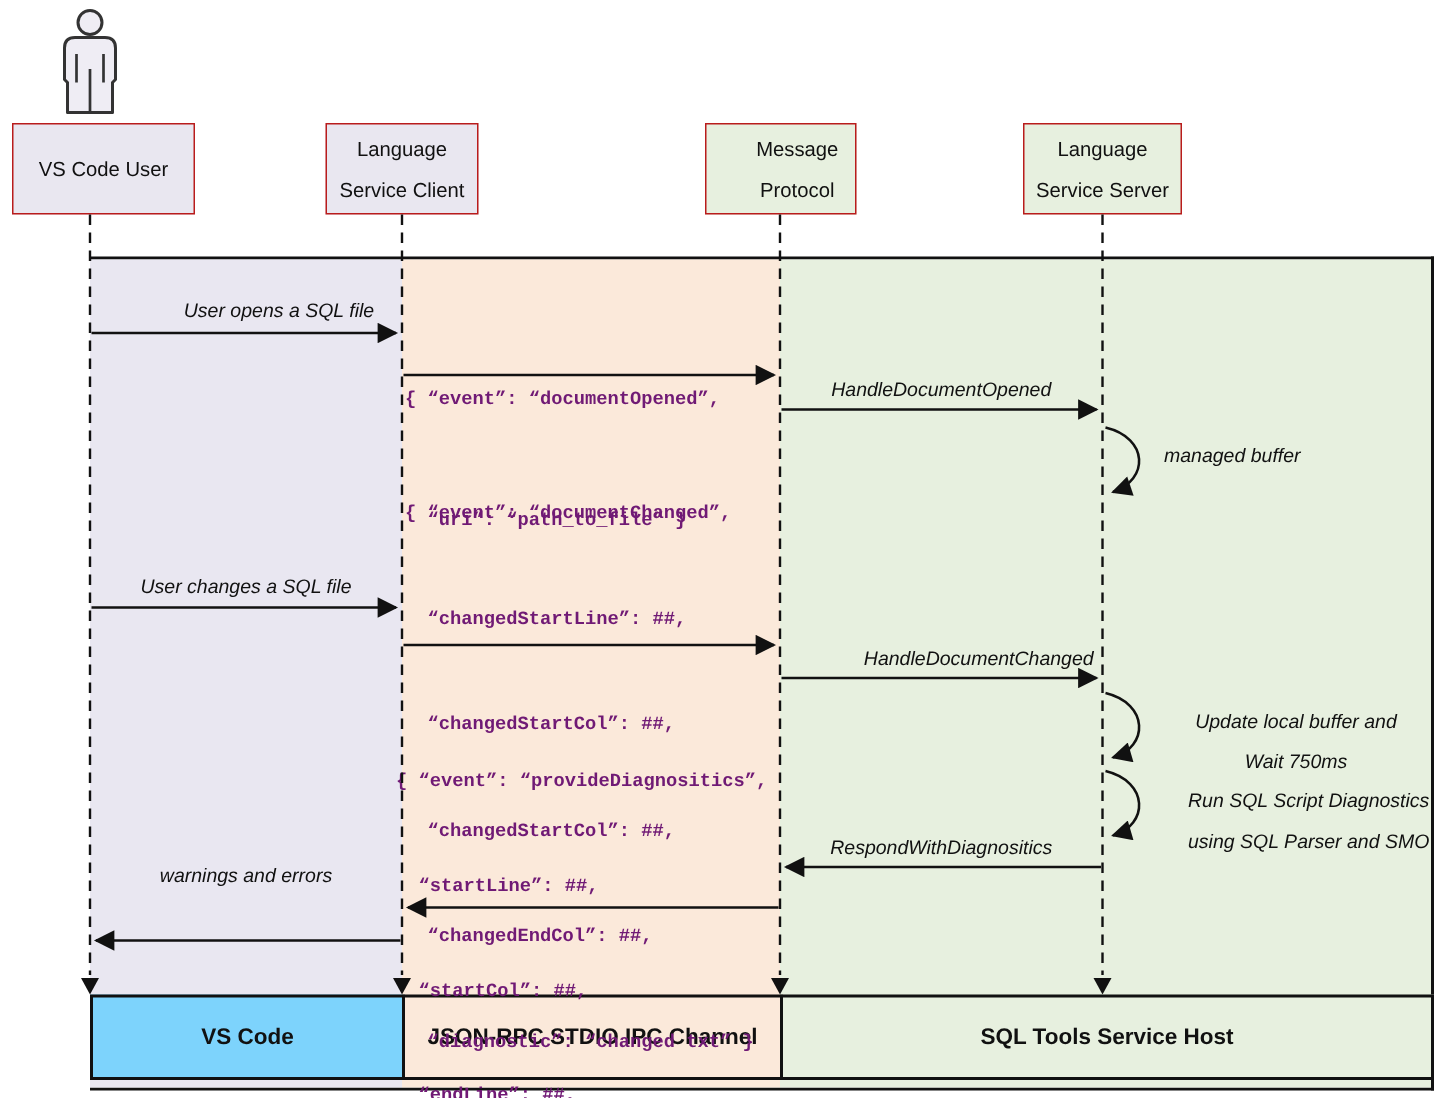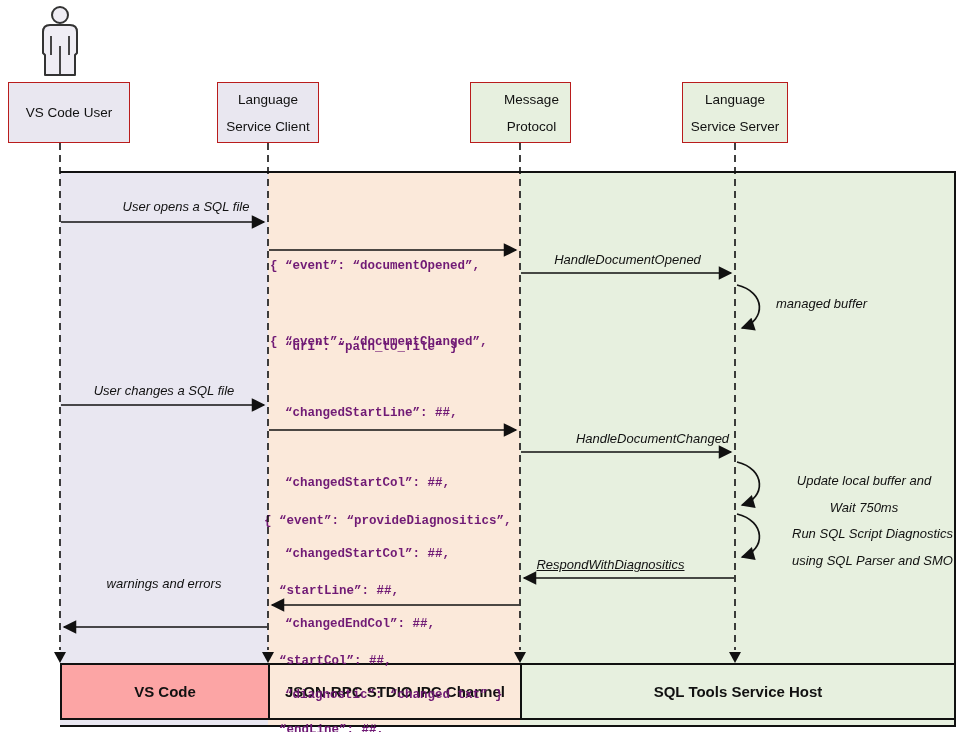--- a/index.html
+++ b/index.html
@@ -53,21 +53,21 @@
 <body>
 
 <div id="stage">
 
   <div id="lanes">
     <div class="lane vscode"></div>
     <div class="lane ipc"></div>
     <div class="lane host"></div>
   </div>
 
-  <div class="footer-box" style="left:60px;width:210px;background:#fca5a5;">
+  <div class="footer-box" style="left:60px;width:210px;background:#7dd3fc;">
     <span>VS Code</span>
   </div>
   <div class="footer-box" style="left:268px;width:254px;background:#fbe9da;">
     <span>JSON-RPC STDIO IPC Channel</span>
   </div>
   <div class="footer-box" style="left:520px;width:436px;background:#e7f0df;">
     <span>SQL Tools Service Host</span>
   </div>
 
   <div class="hdr-box purple" style="left:8px;width:122px;">
@@ -84,21 +84,21 @@
   </div>
   <div class="hdr-box green" style="left:682px;width:106px;">
     <span>Language</span>
       <span>Service Server</span>
   </div>
 
   <div class="lbl centered" style="left:60px;width:252px;top:199px;text-align:center;">User opens a SQL file</div>
   <div class="lbl centered" style="left:520px;width:215px;top:252px;">HandleDocumentOpened</div>
   <div class="lbl centered" style="left:60px;width:208px;top:383px;">User changes a SQL file</div>
   <div class="lbl centered" style="left:520px;width:215px;top:431px;padding-left:25px;">HandleDocumentChanged</div>
-  <div class="lbl centered" style="left:503px;width:215px;top:557px;text-decoration:underline;">RespondWithDiagnositics</div>
+  <div class="lbl centered" style="left:520px;width:215px;top:557px;">RespondWithDiagnositics</div>
 
   <div class="note" style="left:776px;top:290px;">
     <span style="display:block;">managed buffer</span>
   </div>
   <div class="note centered" style="left:768px;top:467px;width:192px;">
     <span style="display:block;">Update local buffer and</span>
     <span style="display:block;">Wait 750ms</span>
   </div>
   <div class="note" style="left:792px;top:520px;">
     <span style="display:block;">Run SQL Script Diagnostics</span>

